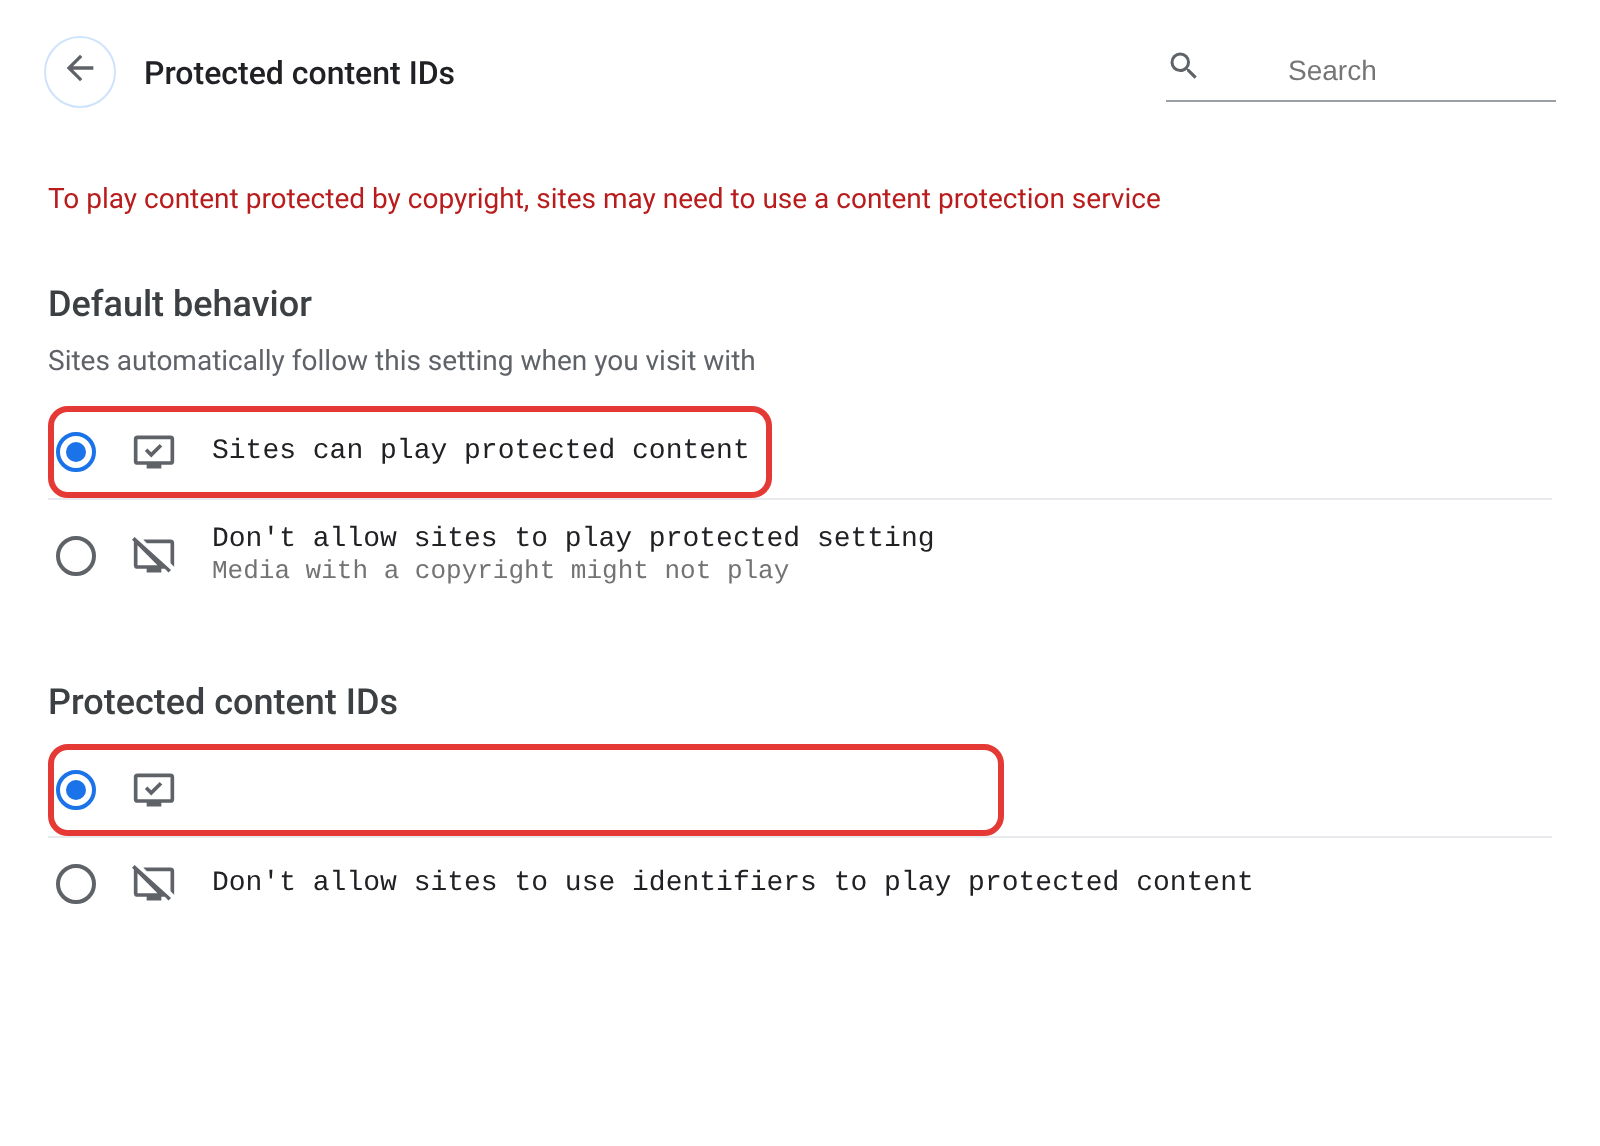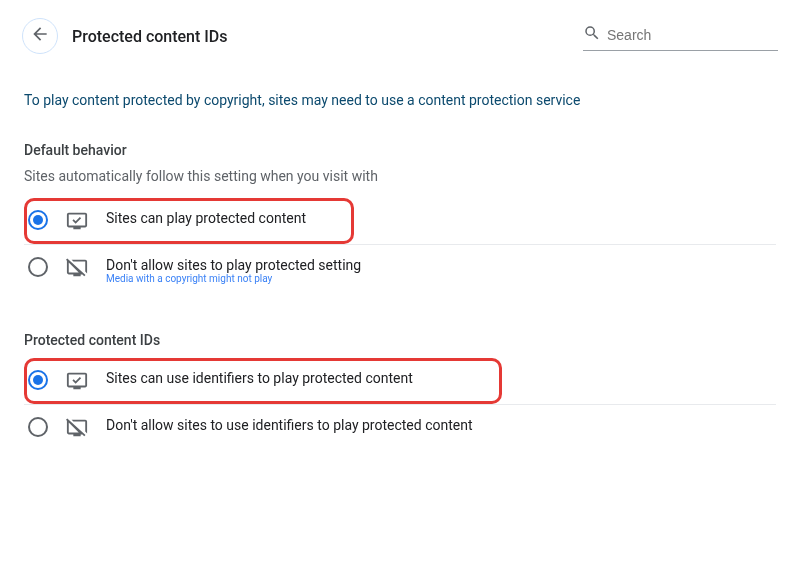--- a/index.html
+++ b/index.html
@@ -45,46 +45,48 @@
       width: 195px;
     }
     .search-wrap svg { width: 18px; height: 18px; fill: #5f6368; }
     .search-input {
       border: none;
       outline: none;
       font-size: 14px;
       color: #737373;
       width: 100%;
       background: transparent;
+      margin-left: 37px;
     }
     .content { padding: 12px 24px 0 24px; }
     .intro {
       font-size: 14px;
-      color: #0c4a6e;
+      color: #b91c1c;
       margin: 16px 0 34px 0;
     }
     .section-title {
-      font-size: 14px;
+      font-size: 18px;
       font-weight: 500;
       color: #3c4043;
       margin-bottom: 10px;
     }
     .section-sub {
       font-size: 14px;
       color: #5f6368;
       margin-bottom: 14px;
     }
     .option-row {
       display: flex;
-      align-items: flex-start;
+      align-items: center;
       gap: 18px;
       padding: 12px 4px;
       border-top: 1px solid #e8eaed;
       cursor: pointer;
       position: relative;
+      font-family: Liberation Mono, monospace;
     }
     .radio {
       width: 20px;
       height: 20px;
       flex: 0 0 20px;
       border-radius: 50%;
       display: flex;
       align-items: center;
       justify-content: center;
     }
@@ -101,21 +103,21 @@
       width: 22px;
       height: 22px;
       flex: 0 0 22px;
       display: flex;
       align-items: center;
       justify-content: center;
     }
     .opt-icon svg { width: 22px; height: 22px; fill: #5f6368; }
     .opt-text { display: flex; flex-direction: column; }
     .opt-label { font-size: 14px; color: #202124; }
-    .opt-desc { font-size: 10px; color: #3b82f6; }
+    .opt-desc { font-size: 13px; color: #737373; }
     .highlight {
       border: 3px solid #e53935;
       border-radius: 10px;
       padding: 9px 8px 9px 1px;
       margin-left: 0;
       display: inline-flex;
       min-width: 330px;
     }
     .highlight2 { min-width: 478px; }
     .sec-gap { height: 36px; }
@@ -178,23 +180,20 @@
 
   <div class="section-title">Protected content IDs</div>
 
   <div class="option-row highlight highlight2">
     <div class="radio checked"></div>
     <div class="opt-icon">
       <svg viewBox="0 0 24 24">
           <path d="M21 3H3a2 2 0 00-2 2v12a2 2 0 002 2h5v2h8v-2h5a2 2 0 002-2V5a2 2 0 00-2-2zm0 14H3V5h18v12zm-10.5-2L7 11.5l1.4-1.4 2.1 2.1 4.6-4.6L16.5 9 10.5 15z"></path>
         </svg>
     </div>
-    <div class="opt-text">
-      <span class="opt-label">Sites can use identifiers to play protected content</span>
-    </div>
   </div>
 
   <div class="option-row">
     <div class="radio unchecked"></div>
     <div class="opt-icon">
       <svg viewBox="0 0 24 24">
           <path d="M1.4 1.7L0 3.1l1 1V17a2 2 0 002 2h5v2h8v-2h1.9l2 2 1.4-1.4L1.4 1.7zM3 17V6.1L13.9 17H3zM21 3H6.1l2 2H21v10.9l2 2V5a2 2 0 00-2-2z"></path>
         </svg>
     </div>
     <div class="opt-text">

